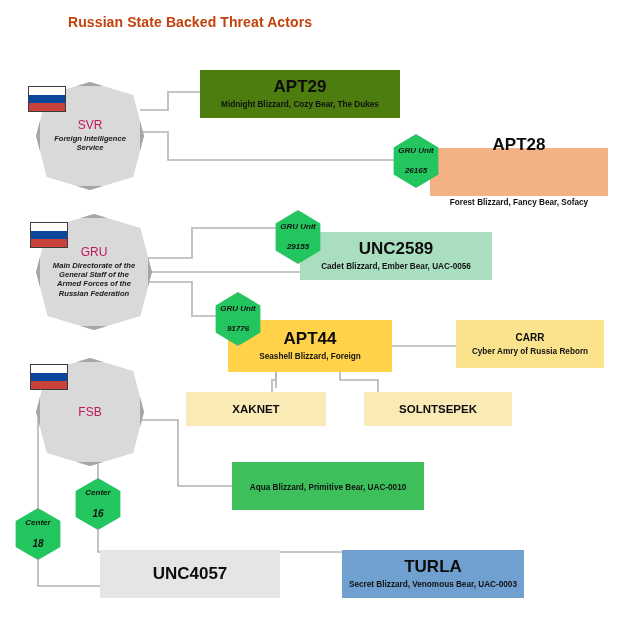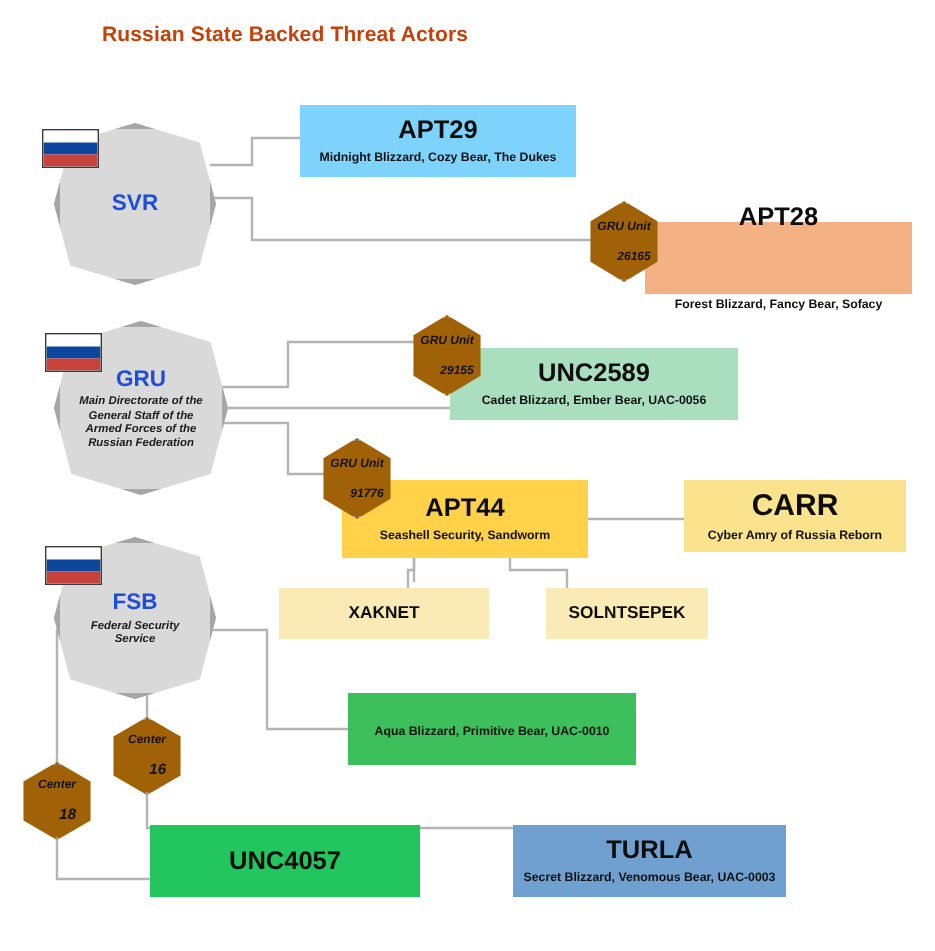--- a/index.html
+++ b/index.html
@@ -13,47 +13,47 @@
   #wires{position:absolute;left:0;top:0;width:623px;height:634px;}
   #wires path{fill:none;stroke:#b4b4b4;stroke-width:1.6;}
 
   
   .agency{position:absolute;}
   .hep{width:100%;height:100%;background:#d9d9d9;
        border:4px solid #a6a6a6;
        clip-path:polygon(50% 0%,90% 12%,100% 50%,90% 88%,50% 100%,10% 88%,0% 50%,10% 12%);
        display:flex;flex-direction:column;align-items:center;justify-content:center;
        box-sizing:border-box;text-align:center;}
-  .hep .nm{font-weight:700;font-size:15px;line-height:1.05;color:#1d4ed8;}
+  .hep .nm{font-weight:400;font-size:12px;line-height:1.05;color:#be185d;}
   .hep .sub{font-style:italic;font-weight:600;font-size:7.6px;line-height:1.22;
             color:#1a1a1a;margin-top:2px;padding:0 9px;}
   .flag{position:absolute;width:36px;height:24px;border:1px solid #3b3b3b;
         background:#fff;overflow:hidden;z-index:5;}
   .flag i{display:block;height:33.33%;}
   .flag .w{background:#ffffff;}
   .flag .b{background:#0c479d;}
   .flag .r{background:#c8413a;}
 
   
-  .unit{position:absolute;background:#a16207;
+  .unit{position:absolute;background:#22c55e;
         border:2px dotted #9b9b9b;border-radius:3px;
         clip-path:polygon(50% 0%,93% 25%,93% 75%,50% 100%,7% 75%,7% 25%);
-        display:flex;align-items:center;justify-content:center;text-align:right;
+        display:flex;align-items:center;justify-content:center;text-align:center;
         font-style:italic;font-weight:700;font-size:8px;line-height:1.25;color:#111;
         box-sizing:border-box;z-index:6;}
   .unit span{display:block;padding:0 3px;}
 
   
   .box{position:absolute;display:flex;flex-direction:column;
        align-items:center;justify-content:center;text-align:center;
        box-sizing:border-box;padding:3px 6px;z-index:4;}
   .box .t{font-weight:700;color:#0d0d0d;line-height:1.1;}
   .box .s{font-weight:700;font-size:8.2px;line-height:1.2;color:#111;margin-top:4px;}
   .big .t{font-size:17px;}
-  .mid .t{font-size:20px;text-align:right;}
+  .mid .t{font-size:10px;text-align:right;}
   .sm  .t{font-size:11.5px;}
 </style>
 </head>
 <body>
 
 <div id="page-title">Russian State Backed Threat Actors</div>
 
 <svg id="wires">
 
   <path d="M140 110 H168 V92 H200"></path>
@@ -85,20 +85,21 @@
   <path d="M60 420 H38 V512"></path>
 
   <path d="M98 524 V552 H342"></path>
 
   <path d="M38 552 V586 H100"></path>
 </svg>
 
 <div class="agency" style="left:36px;top:82px;width:108px;height:108px;">
   <div class="hep">
     <div class="nm">SVR</div>
+    <div class="sub">Foreign Intelligence Service</div>
   </div>
   <div class="flag" style="left:-8px;top:4px;">
     <i class="w"></i>
       <i class="b"></i>
       <i class="r"></i>
   </div>
 </div>
 
 <div class="agency" style="left:36px;top:214px;width:116px;height:116px;">
   <div class="hep">
@@ -108,21 +109,20 @@
   <div class="flag" style="left:-6px;top:8px;">
     <i class="w"></i>
       <i class="b"></i>
       <i class="r"></i>
   </div>
 </div>
 
 <div class="agency" style="left:36px;top:358px;width:108px;height:108px;">
   <div class="hep">
     <div class="nm">FSB</div>
-    <div class="sub">Federal Security Service</div>
   </div>
   <div class="flag" style="left:-6px;top:6px;">
     <i class="w"></i>
       <i class="b"></i>
       <i class="r"></i>
   </div>
 </div>
 
 <div class="unit" style="left:390px;top:134px;width:52px;height:54px;">
   <span><span>GRU Unit</span><br>
@@ -138,57 +138,57 @@
 </div>
 <div class="unit" style="left:72px;top:478px;width:52px;height:52px;">
   <span><span>Center</span><br>
         <span style="font-size:10px;">16</span></span>
 </div>
 <div class="unit" style="left:12px;top:508px;width:52px;height:52px;">
   <span><span>Center</span><br>
         <span style="font-size:10px;">18</span></span>
 </div>
 
-<div class="box big" style="left:200px;top:70px;width:184px;height:48px;background:#7dd3fc;text-align:center;">
+<div class="box big" style="left:200px;top:70px;width:200px;height:48px;background:#4d7c0f;text-align:center;">
   <div class="t">APT29</div>
   <div class="s">Midnight Blizzard, Cozy Bear, The Dukes</div>
 </div>
 
 <div class="box big" style="left:430px;top:148px;width:178px;height:48px;background:#F4B183;gap:40px;">
   <div class="t">APT28</div>
   <div class="s">Forest Blizzard, Fancy Bear, Sofacy</div>
 </div>
 
 <div class="box big" style="left:300px;top:232px;width:192px;height:48px;background:#A9DFBF;">
   <div class="t">UNC2589</div>
   <div class="s">Cadet Blizzard, Ember Bear, UAC-0056</div>
 </div>
 
 <div class="box big" style="left:228px;top:320px;width:164px;height:52px;background:#FFD24A;">
   <div class="t">APT44</div>
-  <div class="s">Seashell Security, Sandworm</div>
+  <div class="s">Seashell Blizzard, Foreign</div>
 </div>
 
 <div class="box mid" style="left:456px;top:320px;width:148px;height:48px;background:#FBE38E;">
   <div class="t">CARR</div>
   <div class="s">Cyber Amry of Russia Reborn</div>
 </div>
 
 <div class="box sm" style="left:186px;top:392px;width:140px;height:34px;background:#FAEBB6;">
   <div class="t">XAKNET</div>
 </div>
 
-<div class="box sm" style="left:364px;top:392px;width:108px;height:34px;background:#FAEBB6;align-items:center;">
+<div class="box sm" style="left:364px;top:392px;width:148px;height:34px;background:#FAEBB6;align-items:center;">
   <div class="t">SOLNTSEPEK</div>
 </div>
 
 <div class="box big" style="left:232px;top:462px;width:192px;height:48px;background:#3DBF5C;">
   <div class="s">Aqua Blizzard, Primitive Bear, UAC-0010</div>
 </div>
 
-<div class="box big" style="left:100px;top:550px;width:180px;height:48px;background:#22c55e;">
+<div class="box big" style="left:100px;top:550px;width:180px;height:48px;background:#e5e5e5;">
   <div class="t">UNC4057</div>
 </div>
 
 <div class="box big" style="left:342px;top:550px;width:182px;height:48px;background:#6FA0D0;">
   <div class="t">TURLA</div>
   <div class="s">Secret Blizzard, Venomous Bear, UAC-0003</div>
 </div>
 
 </body></html>

